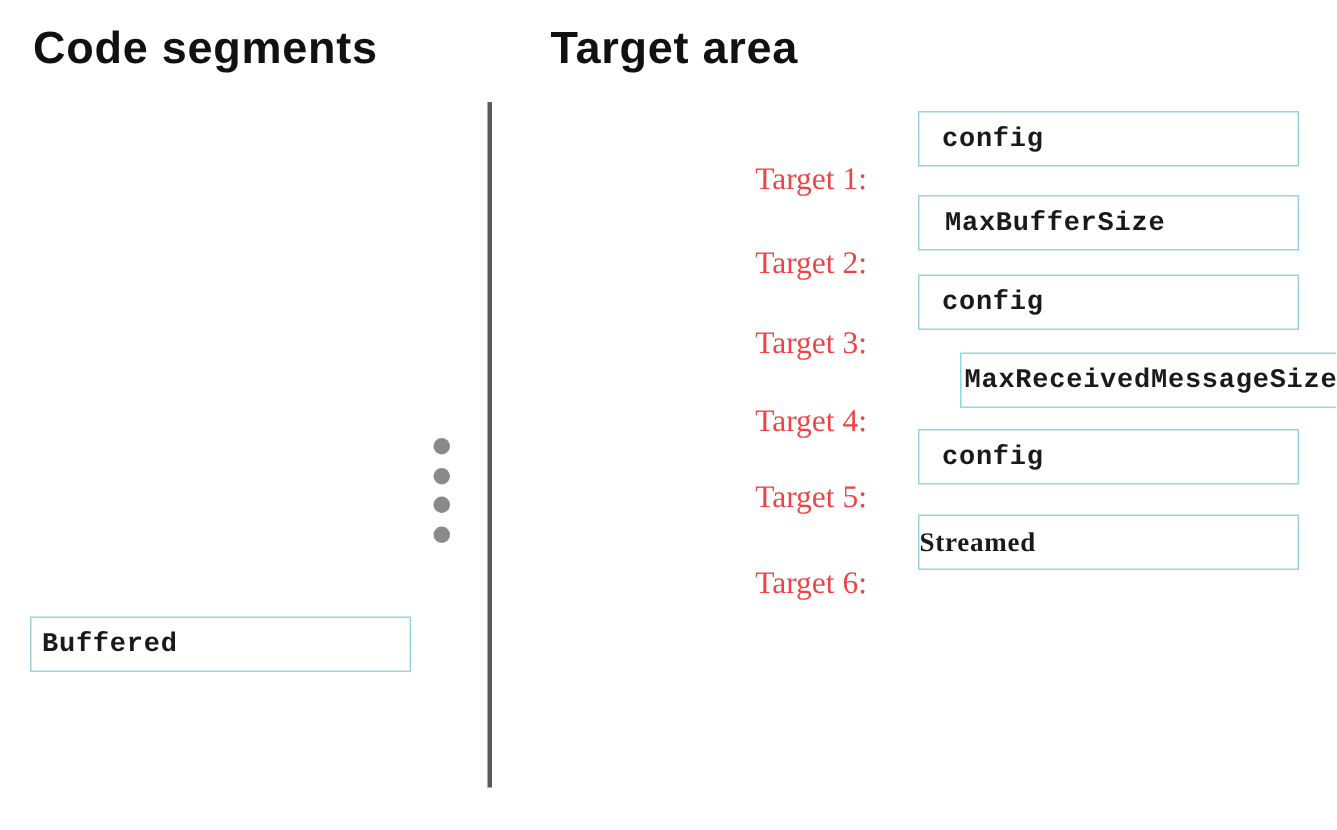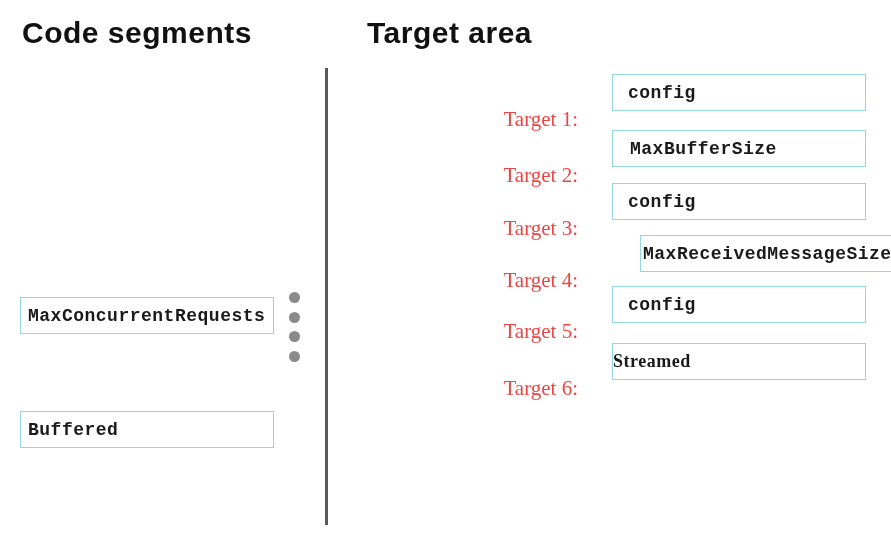--- a/index.html
+++ b/index.html
@@ -108,21 +108,20 @@
 
 <div id="screen">
 
   <div id="heading-left" class="heading">Code segments</div>
 
   <div id="heading-right" class="heading">Target area</div>
 
   <div class="divider"></div>
 
 
-  <div id="segment-1" class="codebox">MaxConcurrentRequests</div>
 
   <div id="segment-2" class="codebox">Buffered</div>
 
   <div id="dot-0" class="dot"></div>
   <div id="dot-1" class="dot"></div>
   <div id="dot-2" class="dot"></div>
   <div id="dot-3" class="dot"></div>
 
   <div class="row-0">
     <div id="label-0" class="target-label">Target 1:</div>

